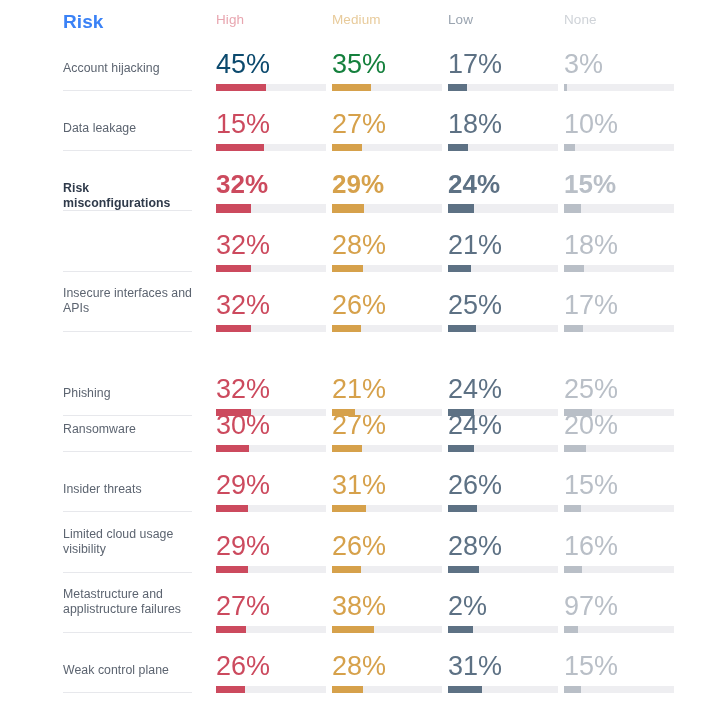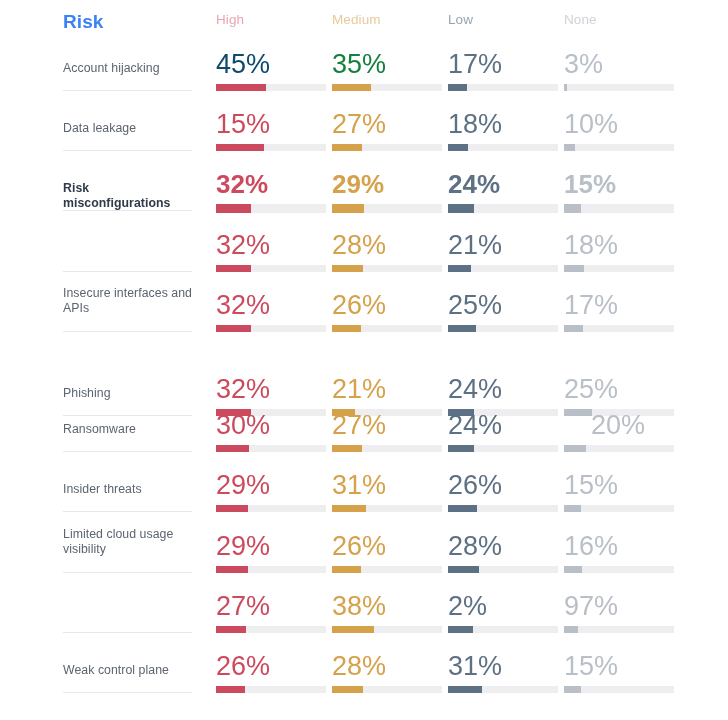--- a/index.html
+++ b/index.html
@@ -304,21 +304,21 @@
             <div class="bar-fill" style="width: 29.7px; background: rgb(214, 161, 75);"></div>
           </div>
         </div>
         <div class="cell" style="left: 448px;">
           <div class="cell-value" style="top: 5px; color: rgb(93, 113, 132);">24%</div>
           <div class="bar-track" style="top: 40px; width: 110px; background: rgb(238, 238, 241);">
             <div class="bar-fill" style="width: 26.4px; background: rgb(93, 113, 132);"></div>
           </div>
         </div>
         <div class="cell" style="left: 564px;">
-          <div class="cell-value" style="top: 5px; color: rgb(185, 191, 199); margin-left: 27px;">20%</div>
+          <div class="cell-value" style="top: 5px; color: rgb(185, 191, 199);">20%</div>
           <div class="bar-track" style="top: 40px; width: 110px; background: rgb(238, 238, 241);">
             <div class="bar-fill" style="width: 22px; background: rgb(185, 191, 199);"></div>
           </div>
         </div>
       </div>
       <div class="row" style="top: 465.4px; height: 60.2px;">
         <div class="row-label" style="top: 16.5px;">Insider threats</div>
         <div class="row-underline" style="top: 46px; background: rgb(231, 232, 236);"></div>
         <div class="cell" style="left: 216px;">
           <div class="cell-value" style="top: 5px; color: rgb(204, 74, 94);">29%</div>
@@ -367,20 +367,21 @@
           </div>
         </div>
         <div class="cell" style="left: 564px;">
           <div class="cell-value" style="top: 5px; color: rgb(185, 191, 199);">16%</div>
           <div class="bar-track" style="top: 40px; width: 110px; background: rgb(238, 238, 241);">
             <div class="bar-fill" style="width: 17.6px; background: rgb(185, 191, 199);"></div>
           </div>
         </div>
       </div>
       <div class="row" style="top: 585.8px; height: 60.2px;">
+        <div class="row-label" style="top: 1px;">Metastructure and applistructure failures</div>
         <div class="row-underline" style="top: 46px; background: rgb(231, 232, 236);"></div>
         <div class="cell" style="left: 216px;">
           <div class="cell-value" style="top: 5px; color: rgb(204, 74, 94);">27%</div>
           <div class="bar-track" style="top: 40px; width: 110px; background: rgb(238, 238, 241);">
             <div class="bar-fill" style="width: 29.7px; background: rgb(204, 74, 94);"></div>
           </div>
         </div>
         <div class="cell" style="left: 332px;">
           <div class="cell-value" style="top: 5px; color: rgb(214, 161, 75);">38%</div>
           <div class="bar-track" style="top: 40px; width: 110px; background: rgb(238, 238, 241);">

